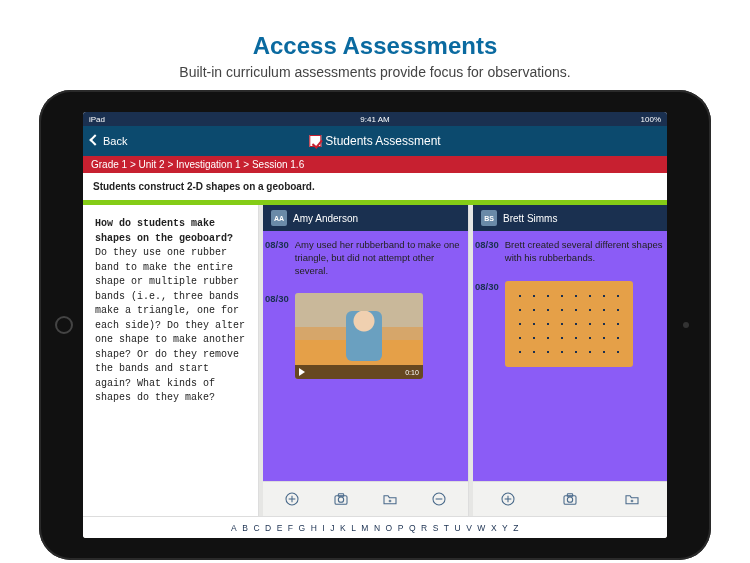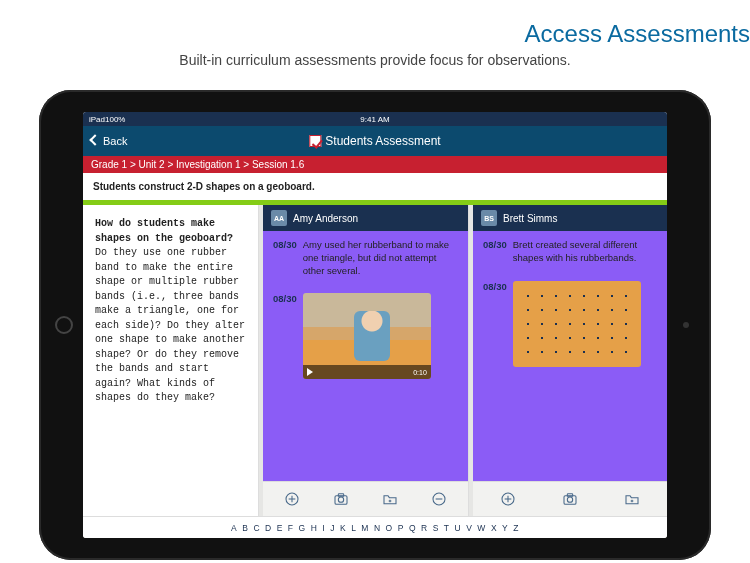--- a/index.html
+++ b/index.html
@@ -5,25 +5,25 @@
   * { margin: 0; padding: 0; box-sizing: border-box; }
   body {
     font-family: -apple-system, Helvetica, Arial, sans-serif;
     background: #fff;
     width: 750px;
     height: 563px;
     overflow: hidden;
     position: relative;
   }
   .promo-title {
-    text-align: right;
+    text-align: center;
     color: #0a6aa0;
-    font-weight: 400;
+    font-weight: 700;
     font-size: 24px;
-    margin-top: 20px;
+    margin-top: 32px;
   }
   .promo-sub {
     text-align: center;
     color: #444;
     font-size: 14px;
     margin-top: 4px;
   }
   .ipad {
     position: absolute;
     left: 50%;
@@ -64,20 +64,21 @@
     flex-direction: column;
     font-size: 10px;
     color: #222;
   }
   .status-bar {
     height: 14px;
     background: #1a3050;
     color: #fff;
     display: flex;
     align-items: center;
+    justify-content: space-between;
     padding: 0 6px;
     font-size: 8px;
   }
   .status-center { position: absolute; left: 50%; transform: translateX(-50%); }
   .nav-bar {
     height: 30px;
     background: #0c4a6e;
     color: #fff;
     display: flex;
     align-items: center;
@@ -162,21 +163,21 @@
     display: flex;
     align-items: center;
     justify-content: center;
     font-size: 7px;
     font-weight: 600;
   }
   .entries { flex:1; padding: 0; }
   .entry {
     display: flex;
     gap: 6px;
-    padding: 8px 10px;
+    padding: 8px 2px;
     font-size: 9.5px;
     line-height: 1.35;
   }
   .entry-date { font-weight: 700; color: #1a3050; flex-shrink:0;}
   .entry-body { flex:1; }
   .thumb {
     width: 128px; height: 86px;
     border-radius: 3px;
     position: relative;
     overflow: hidden;

